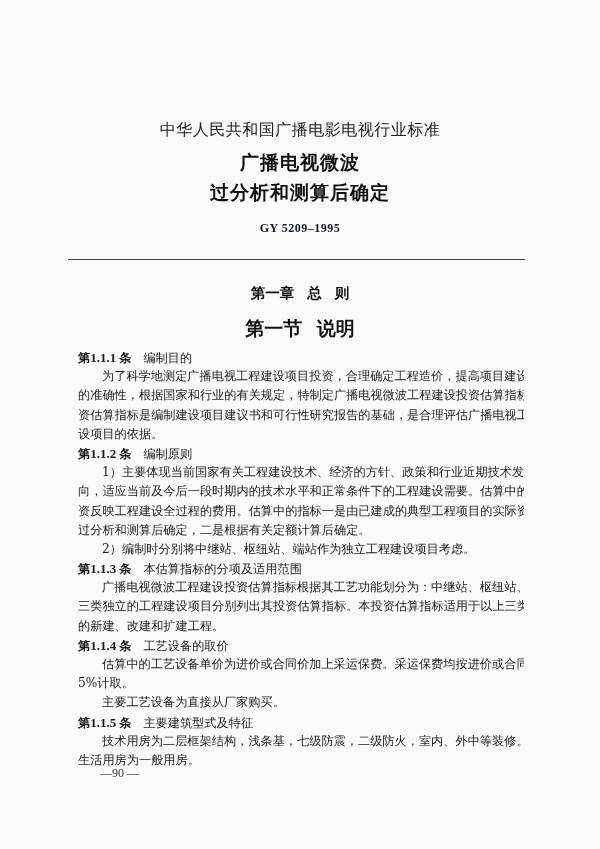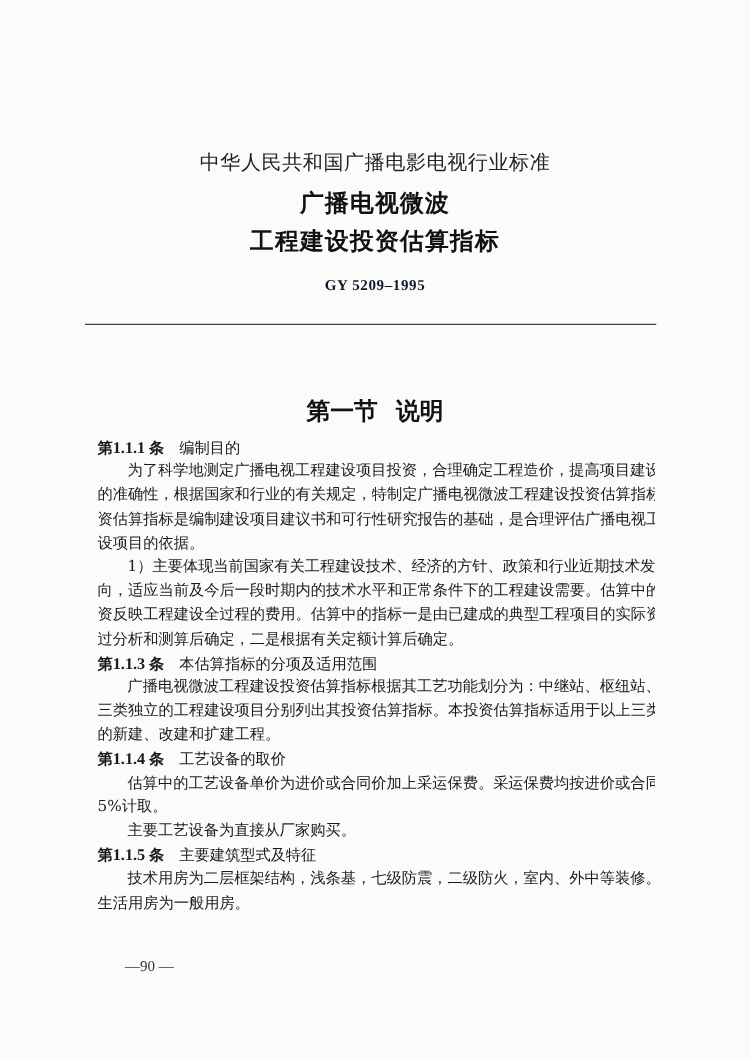--- a/index.html
+++ b/index.html
@@ -28,39 +28,45 @@
   .heading .num { font-family: "Liberation Serif", serif; font-weight: bold; font-size: 13px; }
   .heading .tiao { font-weight: bold; margin-right: 12px; }
   .pageno { position: absolute; left: 100px; top: 766px; font-family: Liberation Serif, serif; font-size: 12px; color: #333; }
 </style>
 </head>
 <body>
 
 <div class="page">
   <div class="center std-title">中华人民共和国广播电影电视行业标准</div>
   <div class="center main-title l1">广播电视微波</div>
-  <div class="center main-title l2">工程建设投资估算指标</div>
+  <div class="center main-title l2">过分析和测算后确定</div>
   <div class="center std-code">GY 5209–1995</div>
   <div class="rule"></div>
 
+  <div class="center chapter">
+    <span>第一章</span>
+    <span>总 则</span>
+  </div>
   <div class="center section">
     <span>第一节</span>
     <span>说明</span>
   </div>
 
   <div class="body" id="body">
       <div class="line heading"><span class="tiao-pre" style="font-weight: bold;">第</span><span class="num">1.1.1</span><span class="tiao" style="margin-left: 3px;">条</span><span>编制目的</span></div>
       <div class="line indent">为了科学地测定广播电视工程建设项目投资，合理确定工程造价，提高项目建设投资</div>
       <div class="line">的准确性，根据国家和行业的有关规定，特制定广播电视微波工程建设投资估算指标。投</div>
       <div class="line">资估算指标是编制建设项目建议书和可行性研究报告的基础，是合理评估广播电视工程建</div>
       <div class="line last">设项目的依据。</div>
+      <div class="line heading"><span class="tiao-pre" style="font-weight: bold;">第</span><span class="num">1.1.2</span><span class="tiao" style="margin-left: 3px;">条</span><span>编制原则</span></div>
       <div class="line indent">1）主要体现当前国家有关工程建设技术、经济的方针、政策和行业近期技术发展方</div>
       <div class="line">向，适应当前及今后一段时期内的技术水平和正常条件下的工程建设需要。估算中的总投</div>
       <div class="line">资反映工程建设全过程的费用。估算中的指标一是由已建成的典型工程项目的实际资料经</div>
       <div class="line last">过分析和测算后确定，二是根据有关定额计算后确定。</div>
+      <div class="line indent last">2）编制时分别将中继站、枢纽站、端站作为独立工程建设项目考虑。</div>
       <div class="line heading"><span class="tiao-pre" style="font-weight: bold;">第</span><span class="num">1.1.3</span><span class="tiao" style="margin-left: 3px;">条</span><span>本估算指标的分项及适用范围</span></div>
       <div class="line indent">广播电视微波工程建设投资估算指标根据其工艺功能划分为：中继站、枢纽站、端站</div>
       <div class="line">三类独立的工程建设项目分别列出其投资估算指标。本投资估算指标适用于以上三类站型</div>
       <div class="line last">的新建、改建和扩建工程。</div>
       <div class="line heading"><span class="tiao-pre" style="font-weight: bold;">第</span><span class="num">1.1.4</span><span class="tiao" style="margin-left: 3px;">条</span><span>工艺设备的取价</span></div>
       <div class="line indent">估算中的工艺设备单价为进价或合同价加上采运保费。采运保费均按进价或合同价的</div>
       <div class="line last">5%计取。</div>
       <div class="line indent last">主要工艺设备为直接从厂家购买。</div>
       <div class="line heading"><span class="tiao-pre" style="font-weight: bold;">第</span><span class="num">1.1.5</span><span class="tiao" style="margin-left: 3px;">条</span><span>主要建筑型式及特征</span></div>
       <div class="line indent">技术用房为二层框架结构，浅条基，七级防震，二级防火，室内、外中等装修。行政</div>

